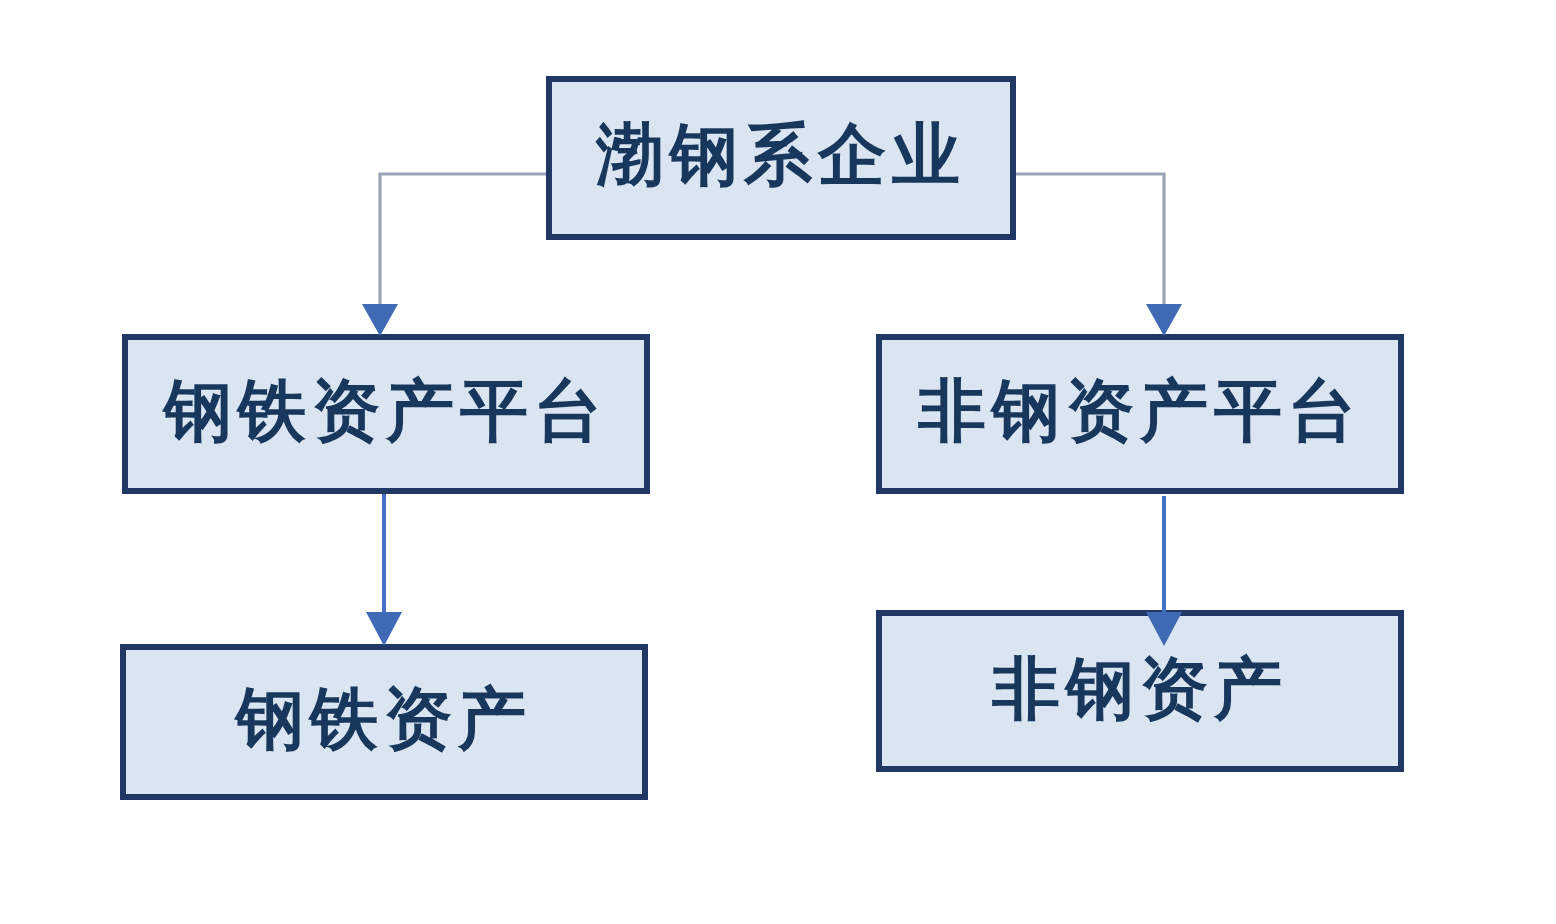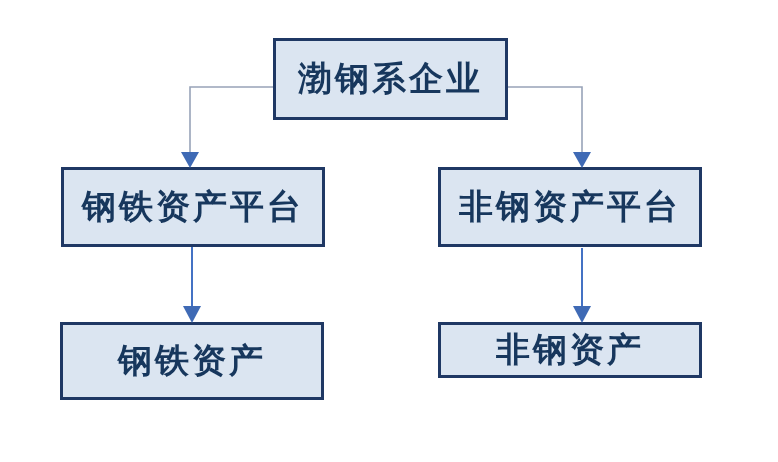--- a/index.html
+++ b/index.html
@@ -54,21 +54,21 @@
     font-size: 34px;
     letter-spacing: 3px;
     line-height: 1;
     white-space: nowrap;
     text-align: right;
   }
   .node-root       { left: 273px; top: 38px;  width: 235px; height: 82px; }
   .node-steel-platform    { left: 61px;  top: 167px; width: 264px; height: 80px; }
   .node-nonsteel-platform { left: 438px; top: 167px; width: 264px; height: 80px; }
   .node-steel-assets      { left: 60px;  top: 322px; width: 264px; height: 78px; }
-  .node-nonsteel-assets   { left: 438px; top: 322px; width: 264px; height: 56px; }
+  .node-nonsteel-assets   { left: 438px; top: 305px; width: 264px; height: 81px; }
 </style>
 </head>
 <body>
 
 <div class="canvas">
 
   <svg class="connectors" width="778" height="462" viewBox="0 0 778 462" xmlns="http://www.w3.org/2000/svg">
     <g>
       <path class="elbow-line" d="M273 87 H190 V153"></path>
       <polygon class="arrowhead" points="181,152 199,152 190,168"></polygon>

